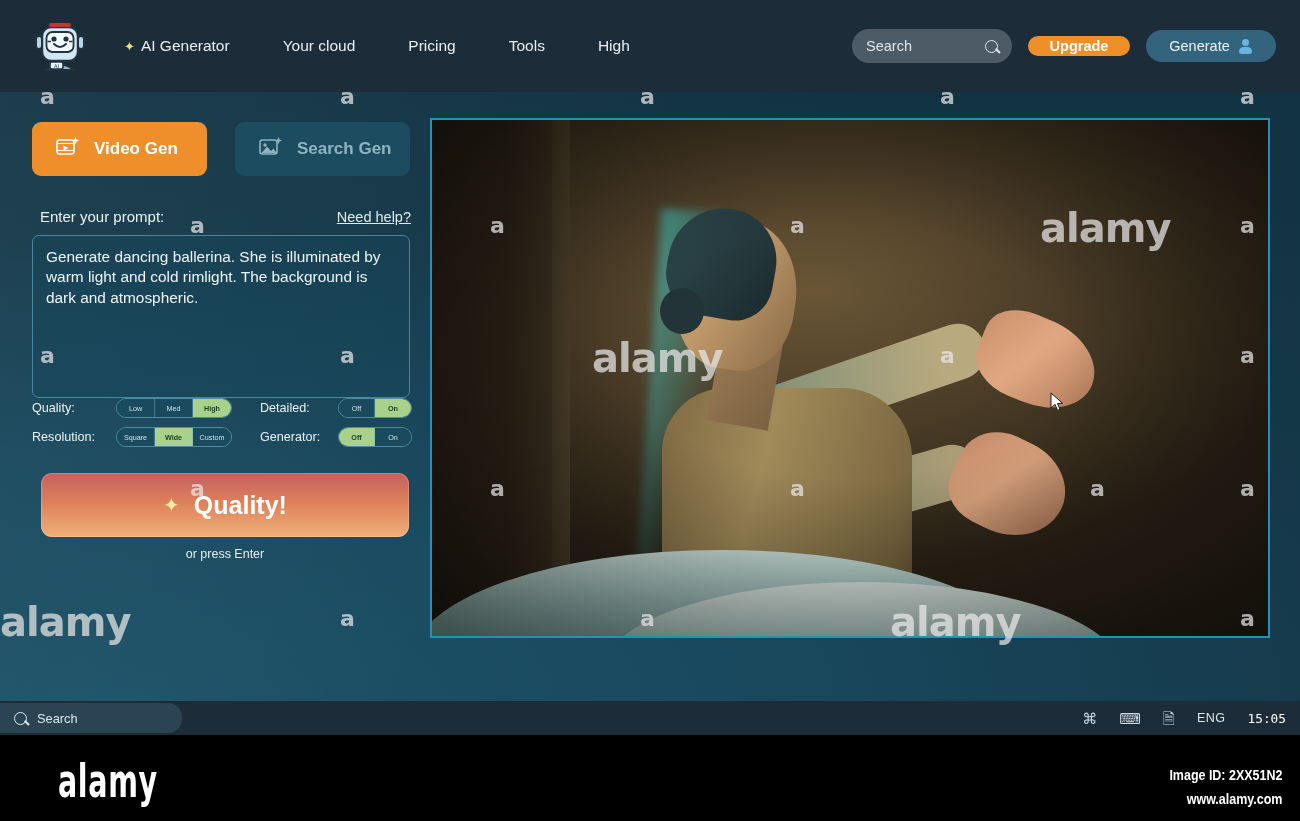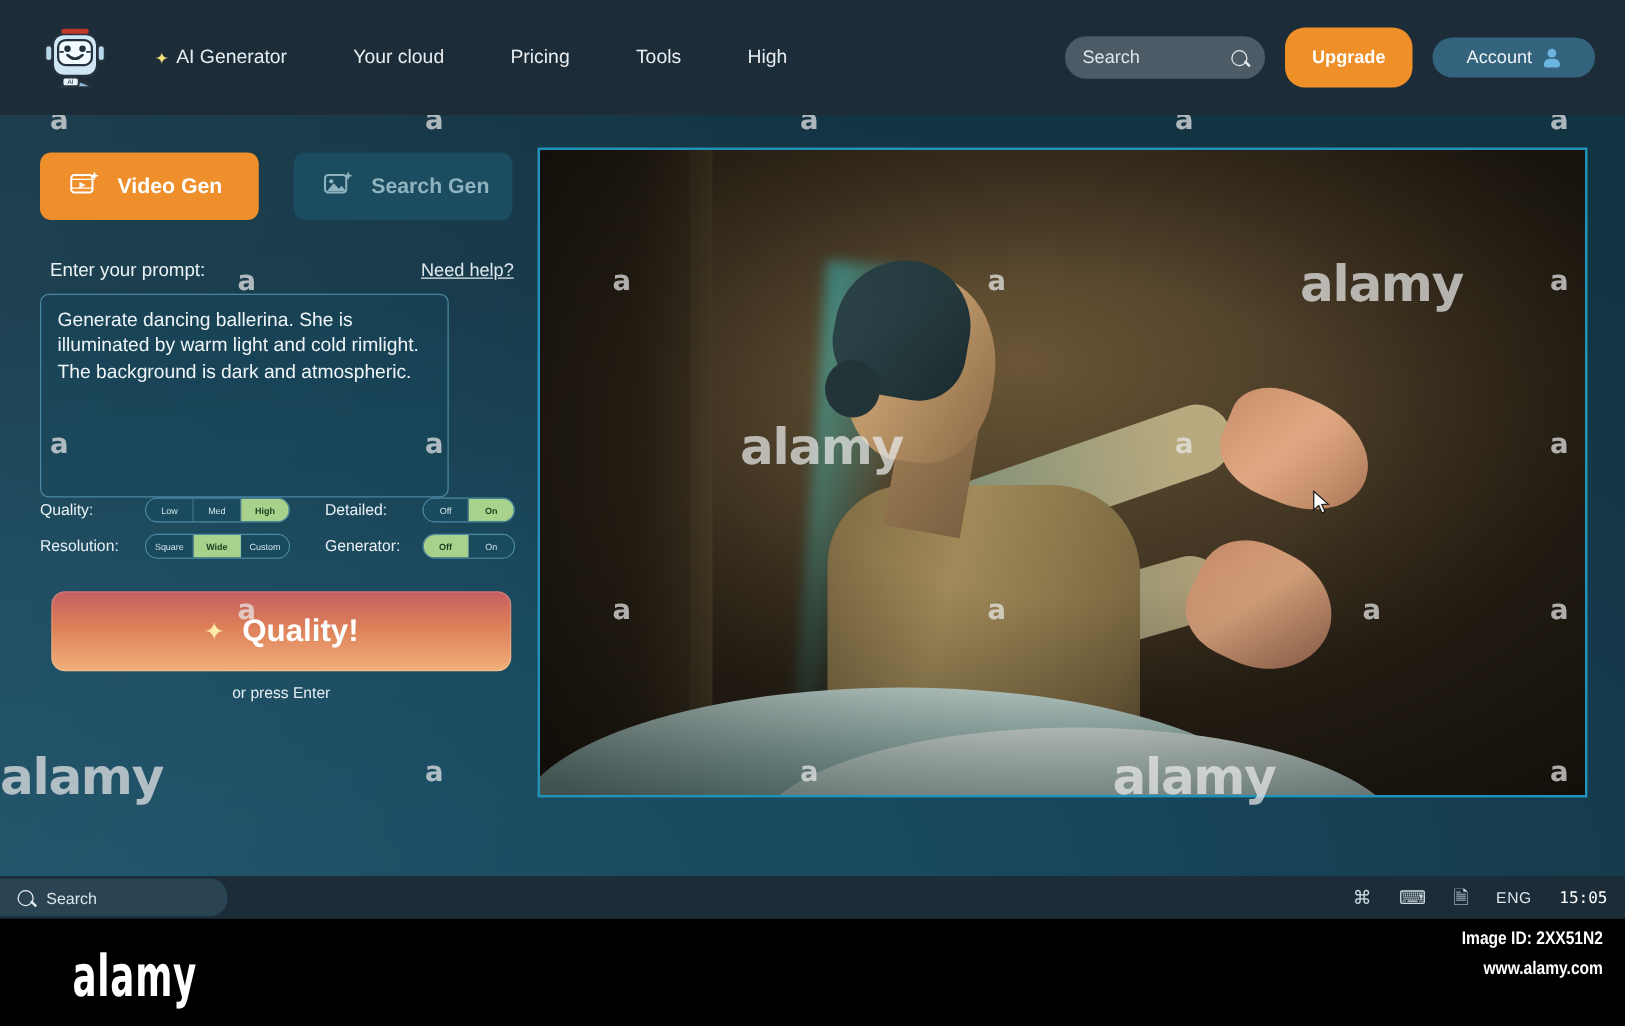--- a/index.html
+++ b/index.html
@@ -54,21 +54,21 @@
   .mag {
     width: 13px; height: 13px; border: 1.6px solid #e3e9ec; border-radius: 50%;
     position: relative; display: inline-block;
   }
   .mag::after {
     content:""; position: absolute; width: 6px; height: 1.6px;
     background: #e3e9ec; right: -4px; bottom: 0px;
     transform: rotate(45deg);
   }
   .upgrade-btn {
-    width: 102px; height: 48px; border-radius: 16px;
+    width: 102px; height: 20px; border-radius: 16px;
     background: #ef8f28; color: #fff; font-weight: bold; font-size: 14.5px;
     display: flex; align-items: center; justify-content: center; cursor: pointer;
   }
   .account-btn {
     width: 130px; height: 32px; border-radius: 16px;
     background: #34637e; color: #eef3f6; font-size: 14.5px;
     display: flex; align-items: center; justify-content: center; gap: 9px;
     cursor: pointer;
   }
   .person {
@@ -111,21 +111,21 @@
 
   .prompt-label-row {
     display: flex; justify-content: space-between; align-items: flex-end;
     margin-top: 32px; padding: 0 6px 0 8px;
   }
   .prompt-label { color: #eaf1f4; font-size: 15px; }
   .need-help {
     color: #dfe9ee; font-size: 14.5px; text-decoration: underline; cursor: pointer;
   }
   .prompt-box {
-    margin-top: 10px; width: 327px; height: 163px;
+    margin-top: 10px; width: 378px; height: 163px;
     border: 1px solid #4a86a0; border-radius: 7px;
     background: rgba(22,70,90,0.45);
     padding: 11px 13px; color: #eef4f7; font-size: 15.4px; line-height: 1.32;
     cursor: text;
   }
 
   .settings { display: flex; gap: 0; }
   .settings-col { display: flex; flex-direction: column; gap: 9px; }
   .settings-col.right { margin-left: 28px; }
   .srow { display: flex; align-items: center; }
@@ -313,21 +313,21 @@
     background: #000;
   }
   .footer-logo {
     position: absolute; left: 58px; top: 19px;
     color: #fff; font-size: 46px; font-weight: bold;
     font-family: "DejaVu Sans", sans-serif;
     transform: scaleX(0.62); transform-origin: left center;
     letter-spacing: 1px;
   }
   .footer-right {
-    position: absolute; right: 18px; top: 8px; text-align: right;
+    position: absolute; right: 18px; top: 32px; text-align: right;
   }
   .footer-right div {
     color: #fff; font-size: 14.5px; font-weight: bold; margin-bottom: 8px;
     transform: scaleX(0.86); transform-origin: right center;
   }
 </style>
 </head>
 <body>
 
 <div id="app">
@@ -374,21 +374,21 @@
 
       <div class="top-right">
         <div class="search-pill">
           <span>Search</span>
           <i class="mag"></i>
         </div>
         <div class="upgrade-btn">
           <span>Upgrade</span>
         </div>
         <div class="account-btn">
-          <span>Account</span>
+          <span>Generate</span>
           <i class="person"></i>
         </div>
       </div>
     </div>
 
     <div class="appbody">
 
       <div class="leftcol">
 
         <div class="mode-tabs">

